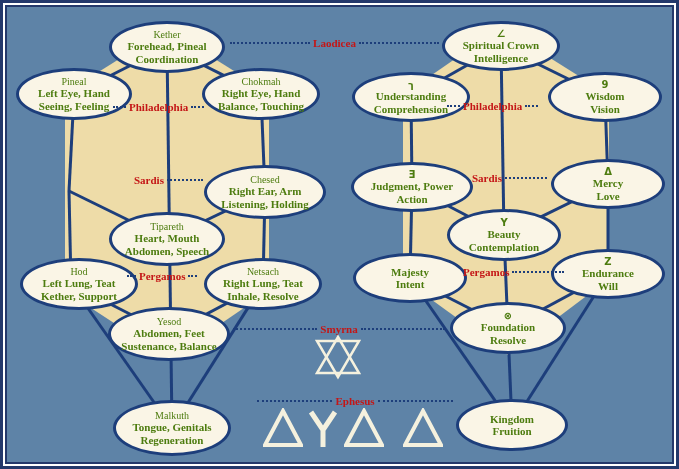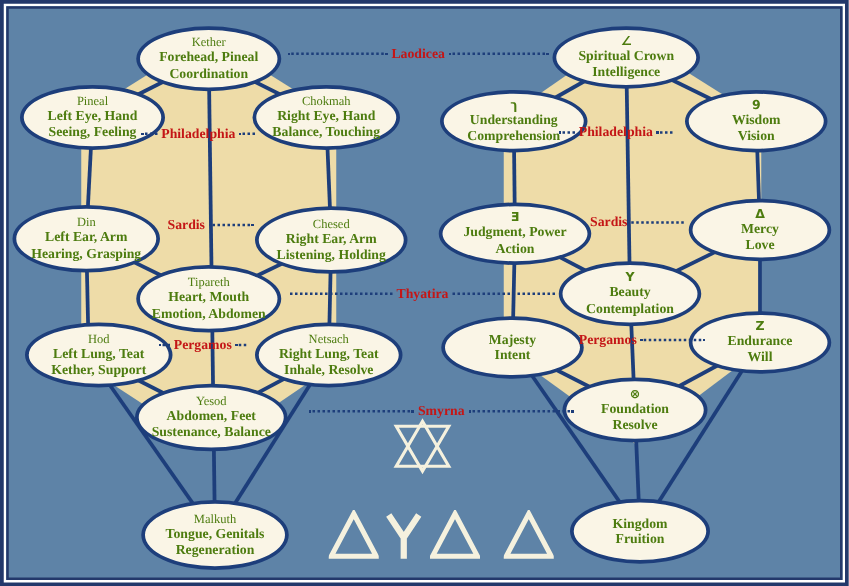--- a/index.html
+++ b/index.html
@@ -82,34 +82,29 @@
   <div class="node" style="left:9px;top:61px;width:116px;height:52px">
     <span class="nt">Pineal</span>
     <span class="nl">Left Eye, Hand</span>
     <span class="nl">Seeing, Feeling</span>
   </div>
   <div class="node" style="left:195px;top:61px;width:118px;height:52px">
     <span class="nt">Chokmah</span>
     <span class="nl">Right Eye, Hand</span>
     <span class="nl">Balance, Touching</span>
   </div>
-  <div class="node" style="left:3px;top:157px;width:118px;height:54px">
-    <span class="nt">Din</span>
-    <span class="nl">Left Ear, Arm</span>
-    <span class="nl">Hearing, Grasping</span>
-  </div>
   <div class="node" style="left:197px;top:158px;width:122px;height:54px">
     <span class="nt">Chesed</span>
     <span class="nl">Right Ear, Arm</span>
     <span class="nl">Listening, Holding</span>
   </div>
   <div class="node" style="left:102px;top:205px;width:116px;height:54px">
     <span class="nt">Tipareth</span>
     <span class="nl">Heart, Mouth</span>
-    <span class="nl">Emotion, Abdomen</span>
+    <span class="nl">Abdomen, Speech</span>
   </div>
   <div class="node" style="left:13px;top:251px;width:118px;height:52px">
     <span class="nt">Hod</span>
     <span class="nl">Left Lung, Teat</span>
     <span class="nl">Kether, Support</span>
   </div>
   <div class="node" style="left:197px;top:251px;width:118px;height:52px">
     <span class="nt">Netsach</span>
     <span class="nl">Right Lung, Teat</span>
     <span class="nl">Inhale, Resolve</span>
@@ -192,37 +187,37 @@
     <span class="lead fx"></span>
   </div>
   <div class="church" style="left:126px;top:166px;width:72px">
     <span class="lbl">Sardis</span>
     <span class="lead"></span>
   </div>
   <div class="church" style="left:464px;top:164px;width:78px">
     <span class="lbl">Sardis</span>
     <span class="lead"></span>
   </div>
-  <div class="church" style="left:223px;top:221px;width:216px">
-    <span class="lead"></span>
-    <span class="lbl">Thyatira</span>
-    <span class="lead"></span>
-  </div>
   <div class="church" style="left:118px;top:262px;width:88px">
     <span class="lead fx2"></span>
     <span class="lbl">Pergamos</span>
     <span class="lead fx2"></span>
   </div>
   <div class="church" style="left:455px;top:258px;width:104px">
     <span class="lbl">Pergamos</span>
     <span class="lead"></span>
   </div>
-  <div class="church" style="left:238px;top:315px;width:216px">
+  <div class="church" style="left:224px;top:315px;width:216px">
     <span class="lead"></span>
     <span class="lbl">Smyrna</span>
+    <span class="lead"></span>
+  </div>
+  <div class="church" style="left:248px;top:387px;width:200px">
+    <span class="lead"></span>
+    <span class="lbl">Ephesus</span>
     <span class="lead"></span>
   </div>
 
   <svg class="sym" style="left:307px;top:327px" width="48" height="46" viewBox="0 0 48 46">
     <g stroke="#f5f1de" stroke-width="2.5" fill="none">
       <polygon points="24,3 45,39 3,39"></polygon>
       <polygon points="24,43 3,7 45,7"></polygon>
     </g>
   </svg>
   <svg class="sym" style="left:256px;top:401px" width="40" height="40" viewBox="0 0 40 40">

